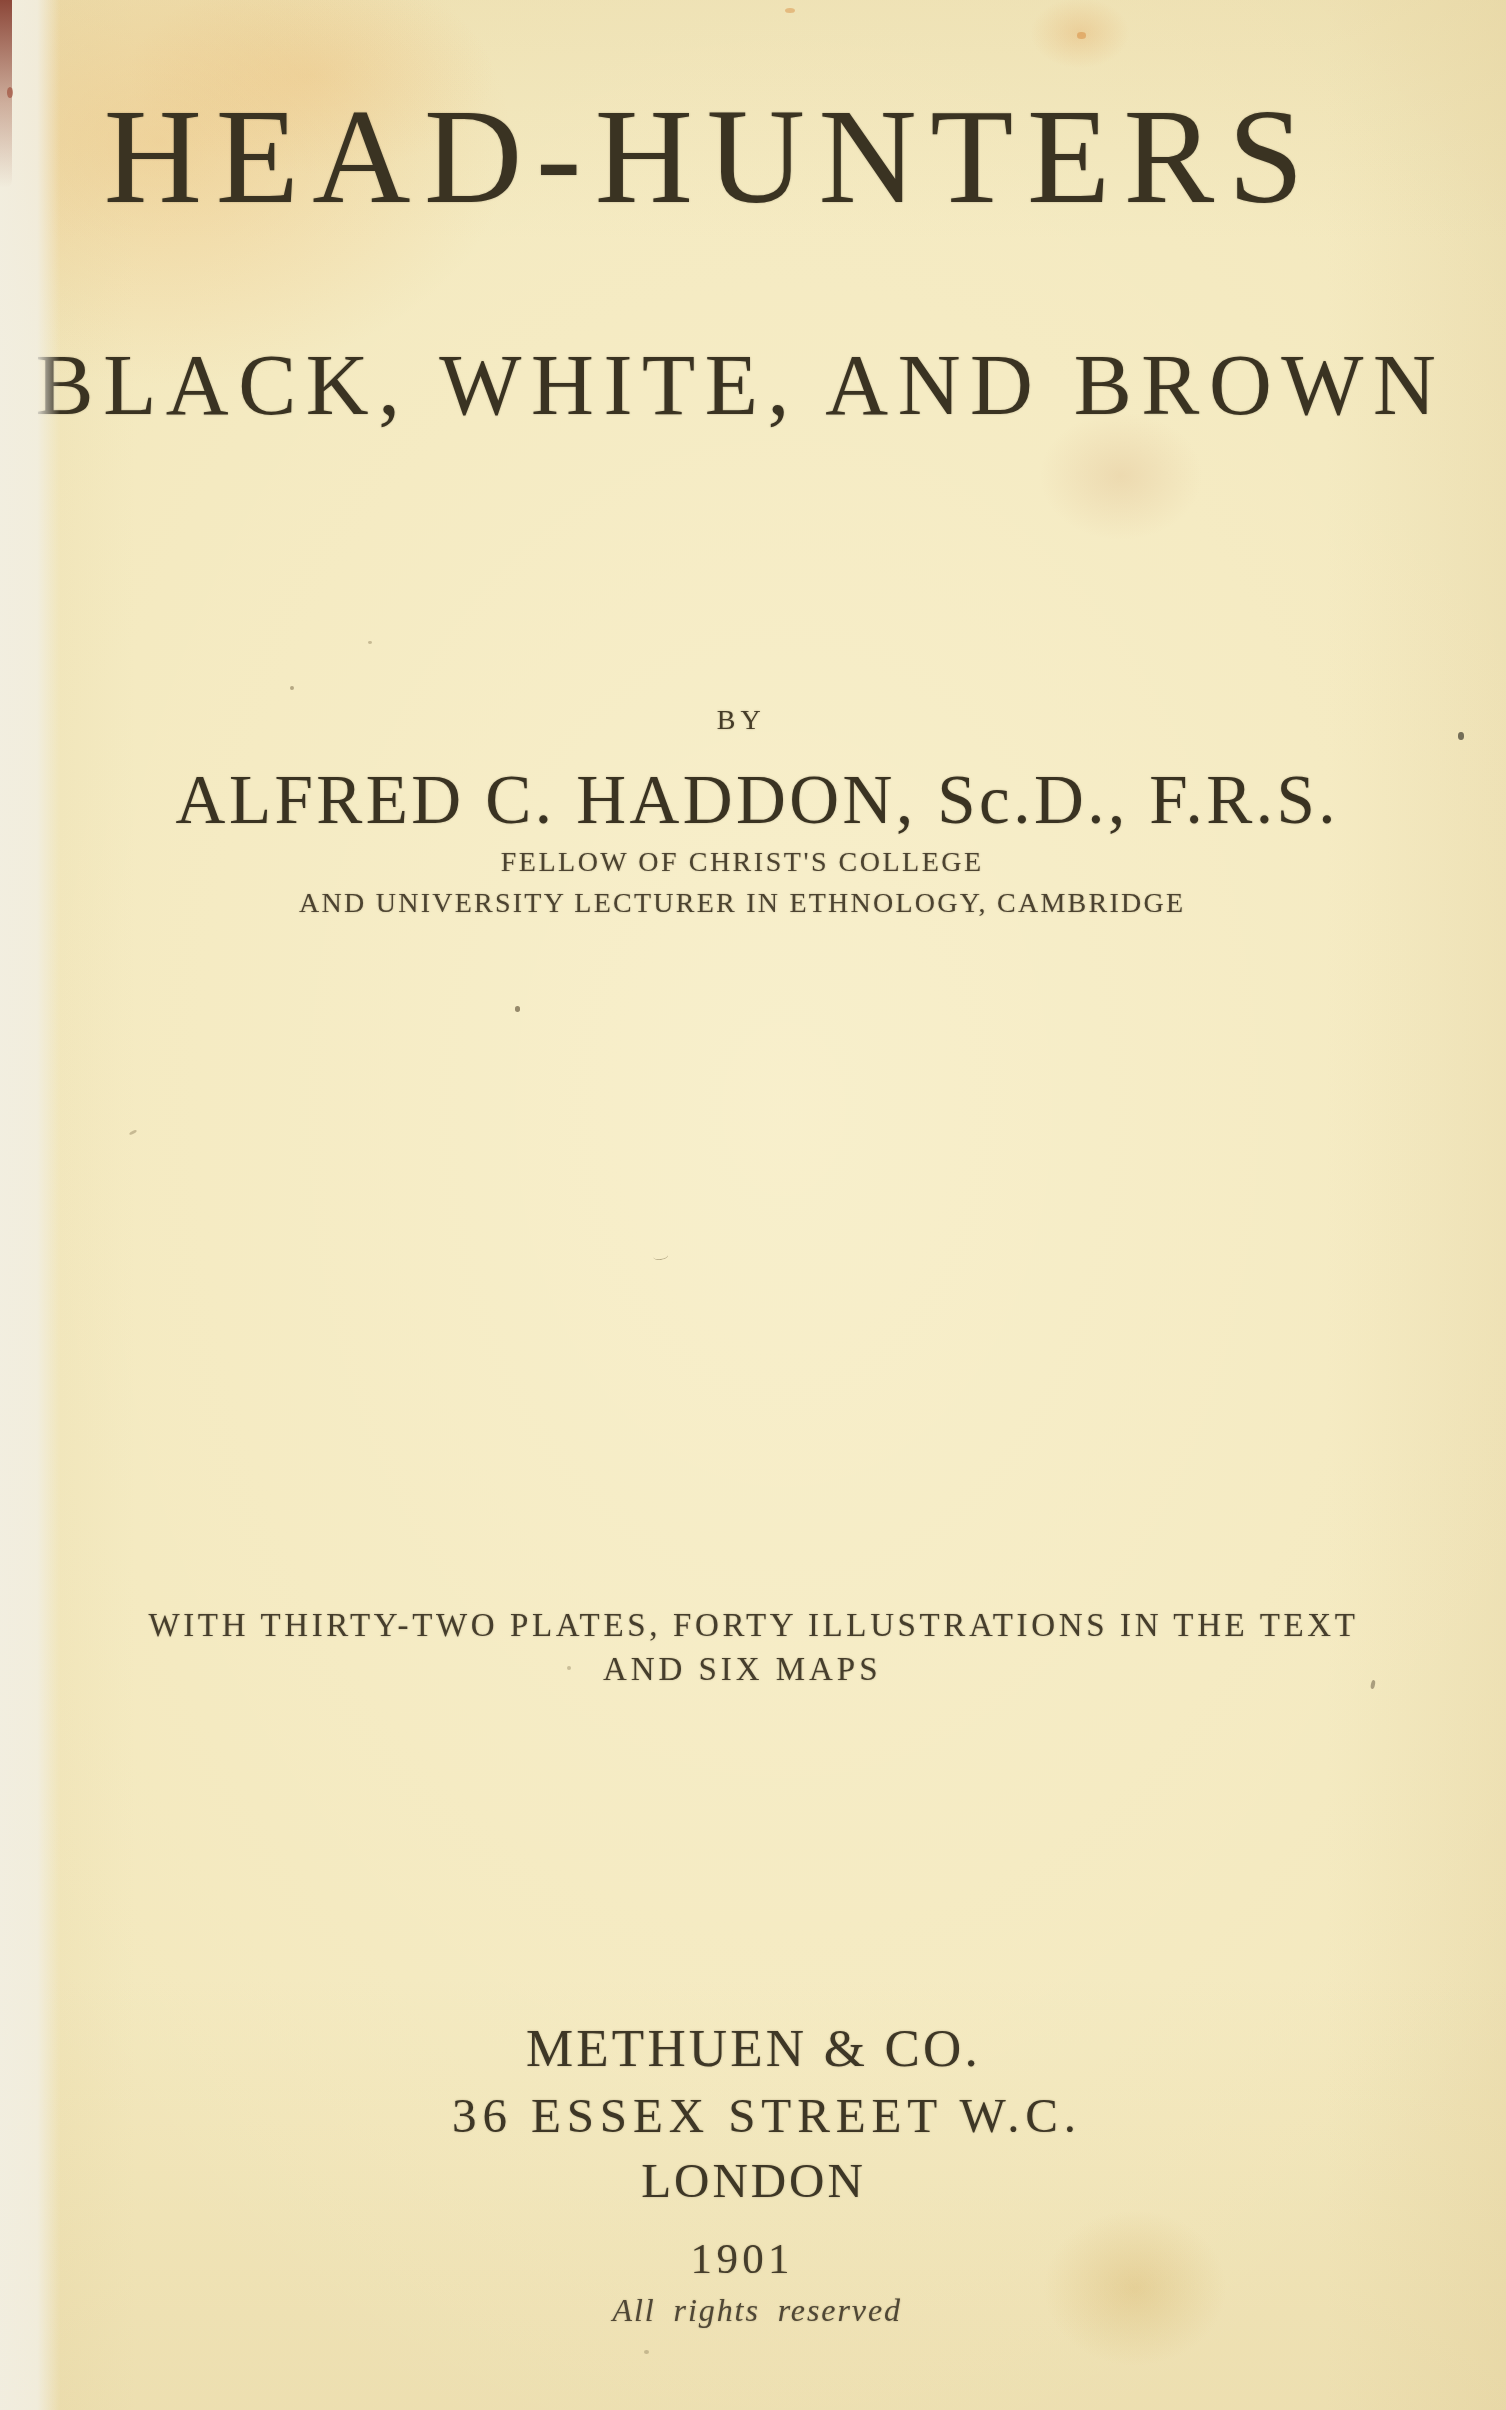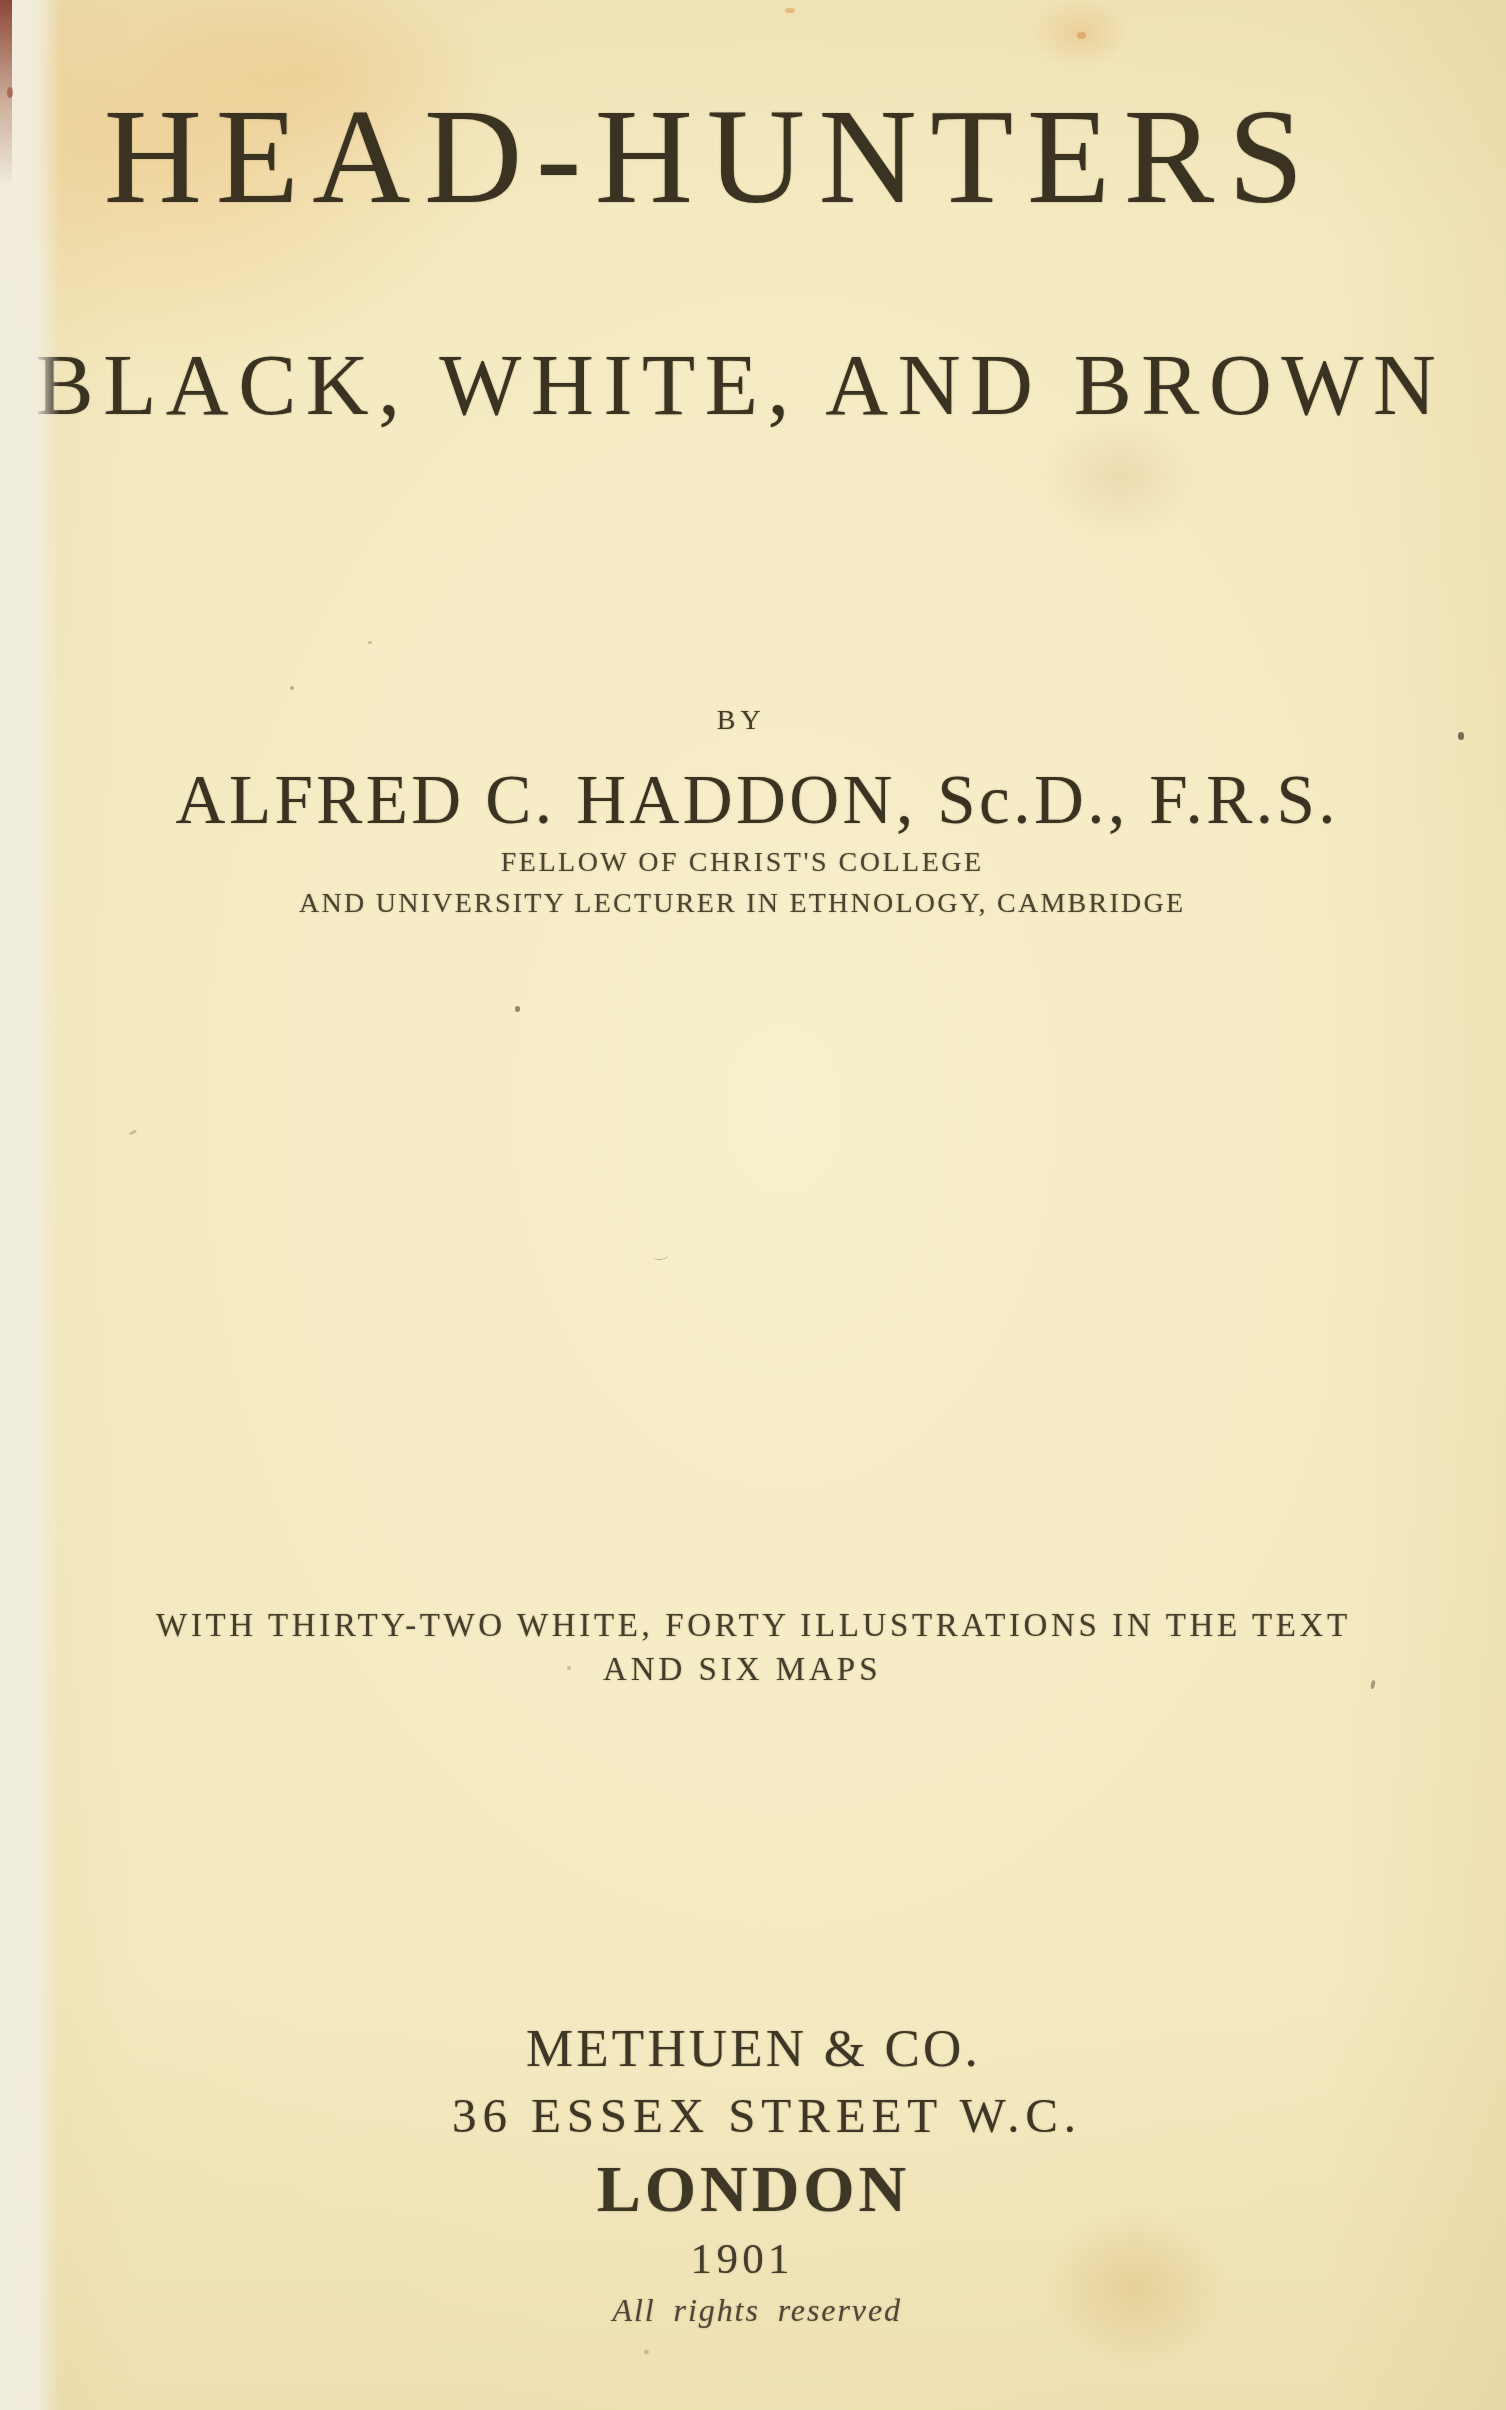--- a/index.html
+++ b/index.html
@@ -29,21 +29,21 @@
   .t-title   {top:88px;  font-size:136px;letter-spacing:0.10em;transform:translateX(-43px);}
   .t-subtitle{top:341px; font-size:87px; letter-spacing:0.11em;transform:translateX(-13px);}
   .t-by      {top:706px; font-size:28px; letter-spacing:0.18em;transform:translateX(-12.2px);color:#453c28;}
   .t-author  {top:766px; font-size:69px; letter-spacing:0.05em;transform:translateX(3.8px);}
   .t-aff1    {top:848px; font-size:28px; letter-spacing:0.09em;transform:translateX(-11.3px);color:#4c4330;}
   .t-aff2    {top:889px; font-size:28px; letter-spacing:0.08em;transform:translateX(-11.3px);color:#4c4330;}
   .t-ill1    {top:1609px;font-size:33px; letter-spacing:0.11em;color:#463e2c;}
   .t-ill2    {top:1653px;font-size:33px; letter-spacing:0.12em;transform:translateX(-11.3px);color:#463e2c;}
   .t-pub     {top:2022px;font-size:53px; letter-spacing:0.06em;color:#3e3726;}
   .t-addr    {top:2091px;font-size:49px; letter-spacing:0.12em;color:#3e3726;padding-left:27px;}
-  .t-city    {top:2156px;font-size:66px; letter-spacing:0.06em;color:#3e3726;font-weight:bold;}
+  .t-city    {top:2156px;font-size:49px; letter-spacing:0.06em;color:#3e3726;}
   .t-year    {top:2237px;font-size:43px; letter-spacing:0.10em;transform:translateX(-11.3px);color:#453d2b;}
   .t-rights  {top:2294px;font-size:32px; letter-spacing:0.06em;word-spacing:0.25em;
               font-style:italic;color:#4f4735;transform:translateX(3.8px);}
 
   
   .edge-strip{
     position:absolute;left:0;top:0;bottom:0;width:60px;
     background:linear-gradient(to right, rgba(242,239,227,0.92) 0, rgba(242,239,227,0.85) 62%, rgba(242,239,227,0));
   }
   .corner-streak{
@@ -77,21 +77,21 @@
 <body>
 
 <div class="page">
 
   <div class="line t-title">HEAD-HUNTERS</div>
   <div class="line t-subtitle">BLACK, WHITE, AND BROWN</div>
   <div class="line t-by">BY</div>
   <div class="line t-author">ALFRED C. HADDON, Sc.D., F.R.S.</div>
   <div class="line t-aff1">FELLOW OF CHRIST'S COLLEGE</div>
   <div class="line t-aff2">AND UNIVERSITY LECTURER IN ETHNOLOGY, CAMBRIDGE</div>
-  <div class="line t-ill1">WITH THIRTY-TWO WHITE, FORTY ILLUSTRATIONS IN THE TEXT</div>
+  <div class="line t-ill1">WITH THIRTY-TWO PLATES, FORTY ILLUSTRATIONS IN THE TEXT</div>
   <div class="line t-ill2">AND SIX MAPS</div>
   <div class="line t-pub">METHUEN &amp; CO.</div>
   <div class="line t-addr">36 ESSEX STREET W.C.</div>
   <div class="line t-city">LONDON</div>
   <div class="line t-year">1901</div>
   <div class="line t-rights">All rights reserved</div>
 
   <div class="edge-strip"></div>
   <div class="corner-streak"></div>
   <div class="corner-dot"></div>

